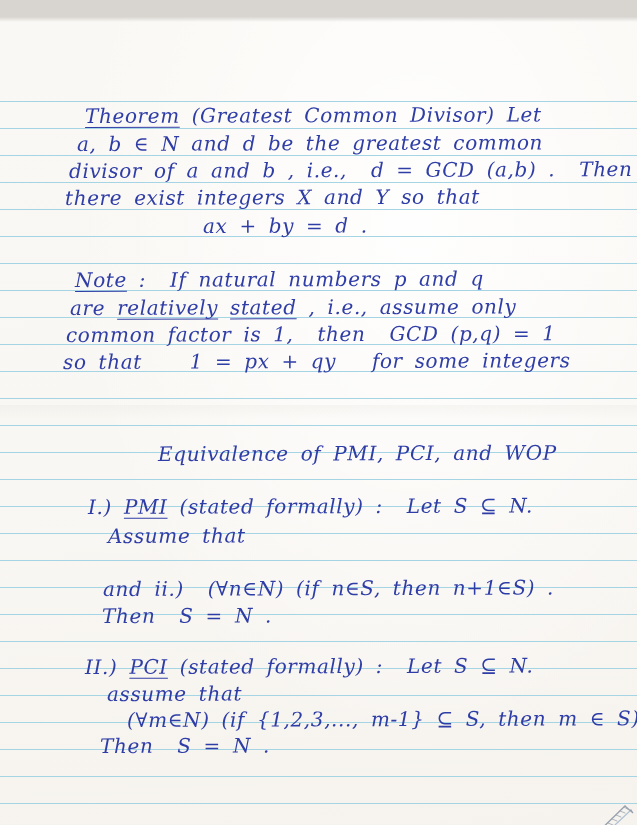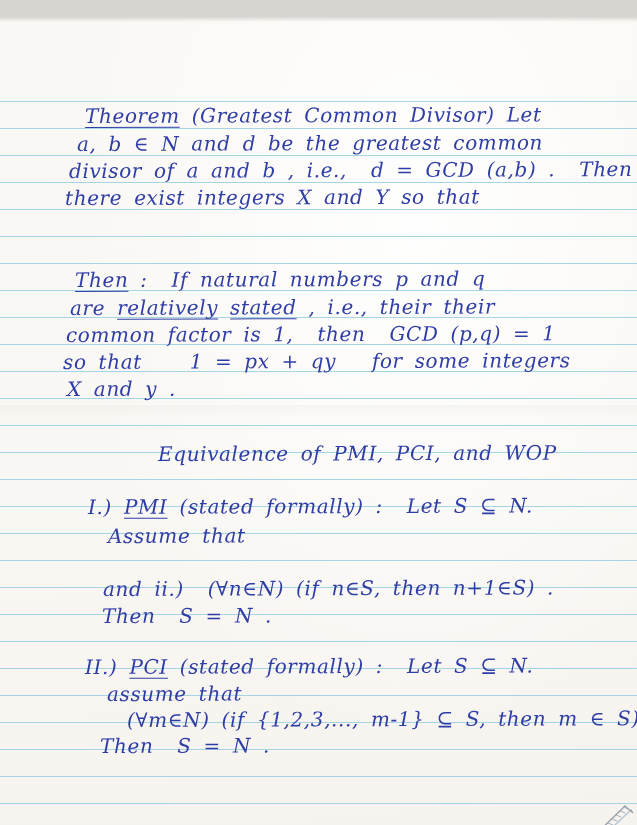--- a/index.html
+++ b/index.html
@@ -85,25 +85,25 @@
 <body>
 
 <div class="page">
   <div class="rules"></div>
 
   <div class="handwriting">
       <div class="hand-line" style="top: 86px; left: 85px;"><span class="u">Theorem</span><span> (Greatest Common Divisor) Let</span></div>
       <div class="hand-line" style="top: 114px; left: 77px;"><span>a, b ∈ N and d be the greatest common</span></div>
       <div class="hand-line" style="top: 141px; left: 69px;"><span>divisor of a and b , i.e.,  d = GCD (a,b) .  Then</span></div>
       <div class="hand-line" style="top: 168px; left: 65px;"><span>there exist integers X and Y so that</span></div>
-      <div class="hand-line" style="top: 250px; left: 75px;"><span class="u">Then</span><span> :  If natural numbers p and q</span></div>
-      <div class="hand-line" style="top: 278px; left: 70px;"><span>are </span><span class="u">relatively</span><span> </span><span class="u">stated</span><span> , i.e., their their</span></div>
+      <div class="hand-line" style="top: 196px; left: 203px;"><span>ax + by = d .</span></div>
+      <div class="hand-line" style="top: 250px; left: 75px;"><span class="u">Note</span><span> :  If natural numbers p and q</span></div>
+      <div class="hand-line" style="top: 278px; left: 70px;"><span>are </span><span class="u">relatively</span><span> </span><span class="u">stated</span><span> , i.e., assume only</span></div>
       <div class="hand-line" style="top: 305px; left: 66px;"><span>common factor is 1,  then  GCD (p,q) = 1</span></div>
       <div class="hand-line" style="top: 332px; left: 63px;"><span>so that    1 = px + qy   for some integers</span></div>
-      <div class="hand-line" style="top: 359px; left: 67px;"><span>X and y .</span></div>
       <div class="hand-line" style="top: 424px; left: 158px;"><span>Equivalence of PMI, PCI, and WOP</span></div>
       <div class="hand-line" style="top: 477px; left: 88px;"><span>I.) </span><span class="u">PMI</span><span> (stated formally) :  Let S ⊆ N.</span></div>
       <div class="hand-line" style="top: 506px; left: 108px;"><span>Assume that</span></div>
       <div class="hand-line" style="top: 559px; left: 103px;"><span>and ii.)  (∀n∈N) (if n∈S, then n+1∈S) .</span></div>
       <div class="hand-line" style="top: 586px; left: 102px;"><span>Then  S = N .</span></div>
       <div class="hand-line" style="top: 637px; left: 85px;"><span>II.) </span><span class="u">PCI</span><span> (stated formally) :  Let S ⊆ N.</span></div>
       <div class="hand-line" style="top: 664px; left: 107px;"><span>assume that</span></div>
       <div class="hand-line" style="top: 690px; left: 127px;"><span>(∀m∈N) (if {1,2,3,..., m-1} ⊆ S, then m ∈ S).</span></div>
       <div class="hand-line" style="top: 716px; left: 100px;"><span>Then  S = N .</span></div>
     </div>

